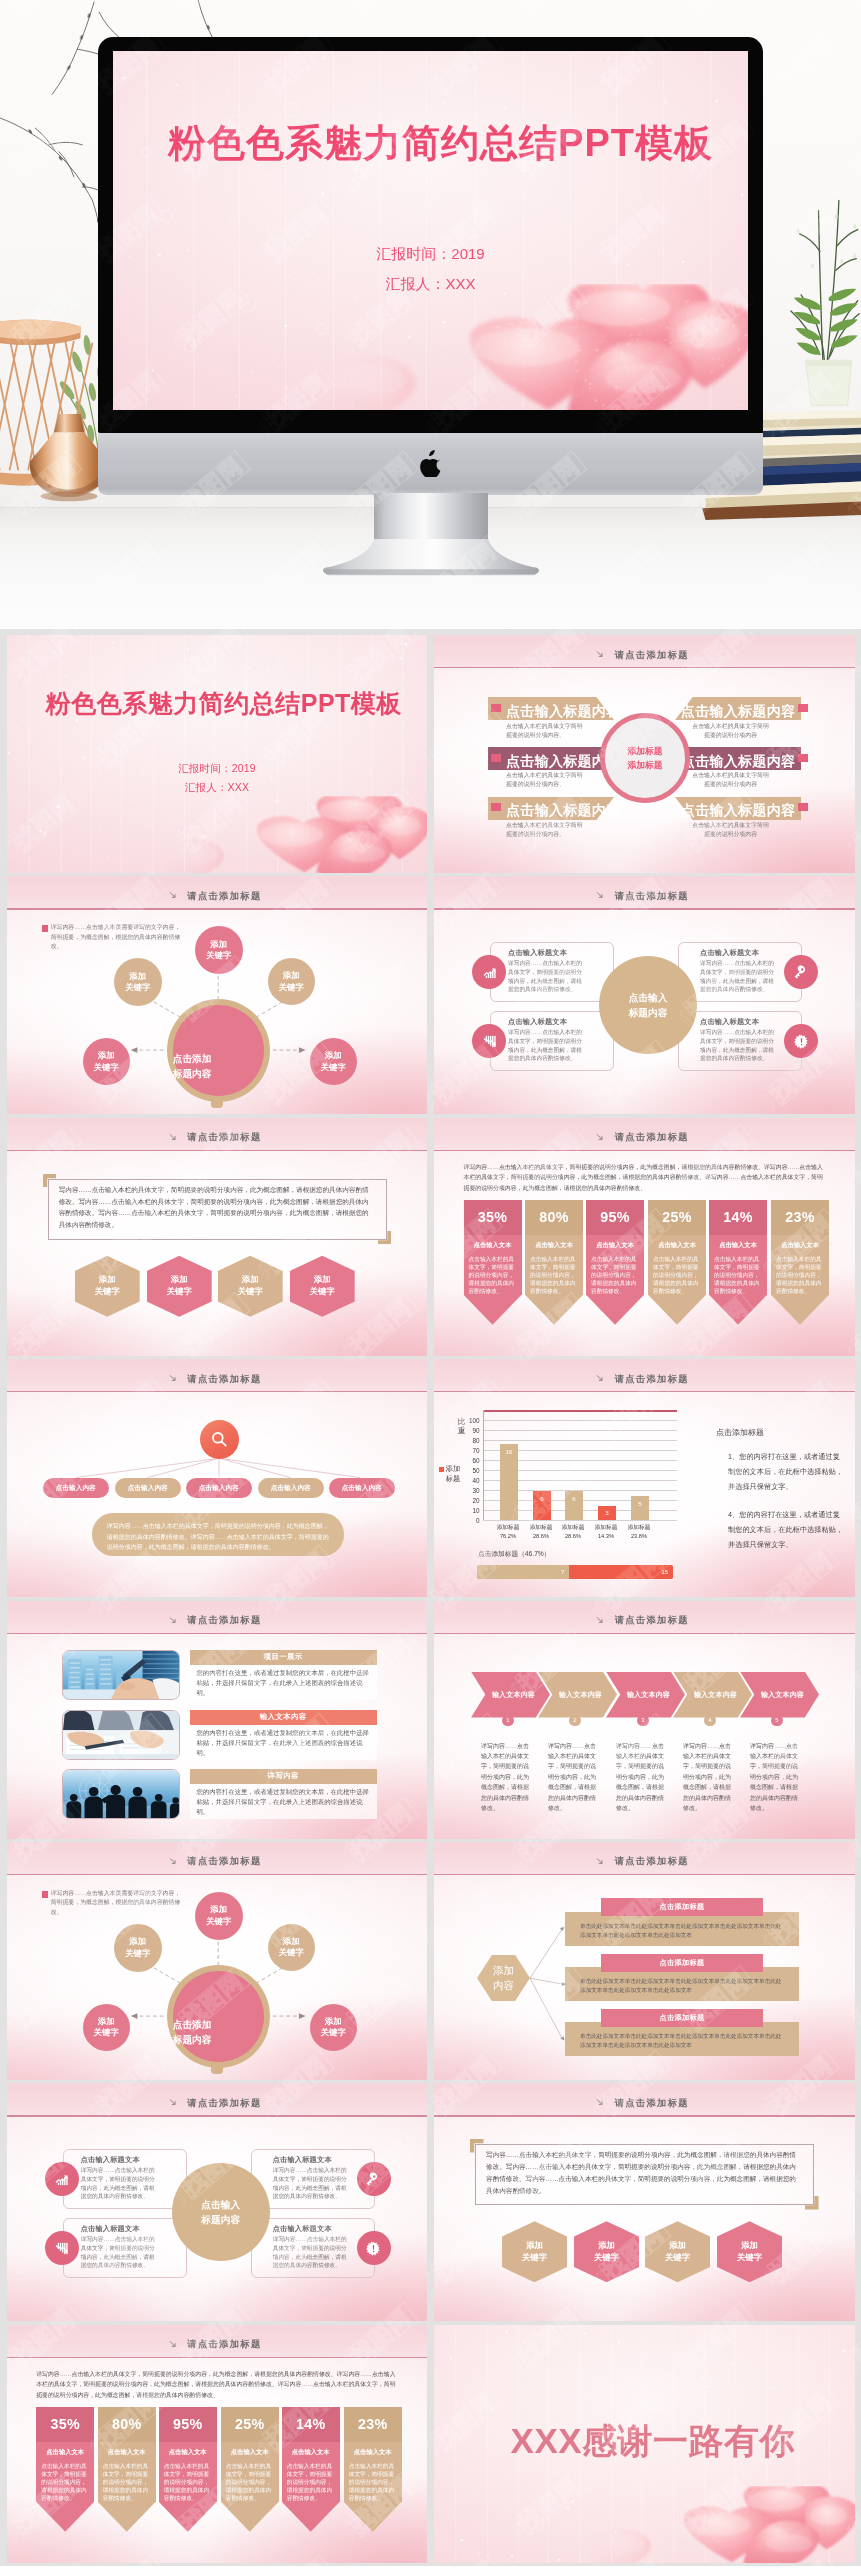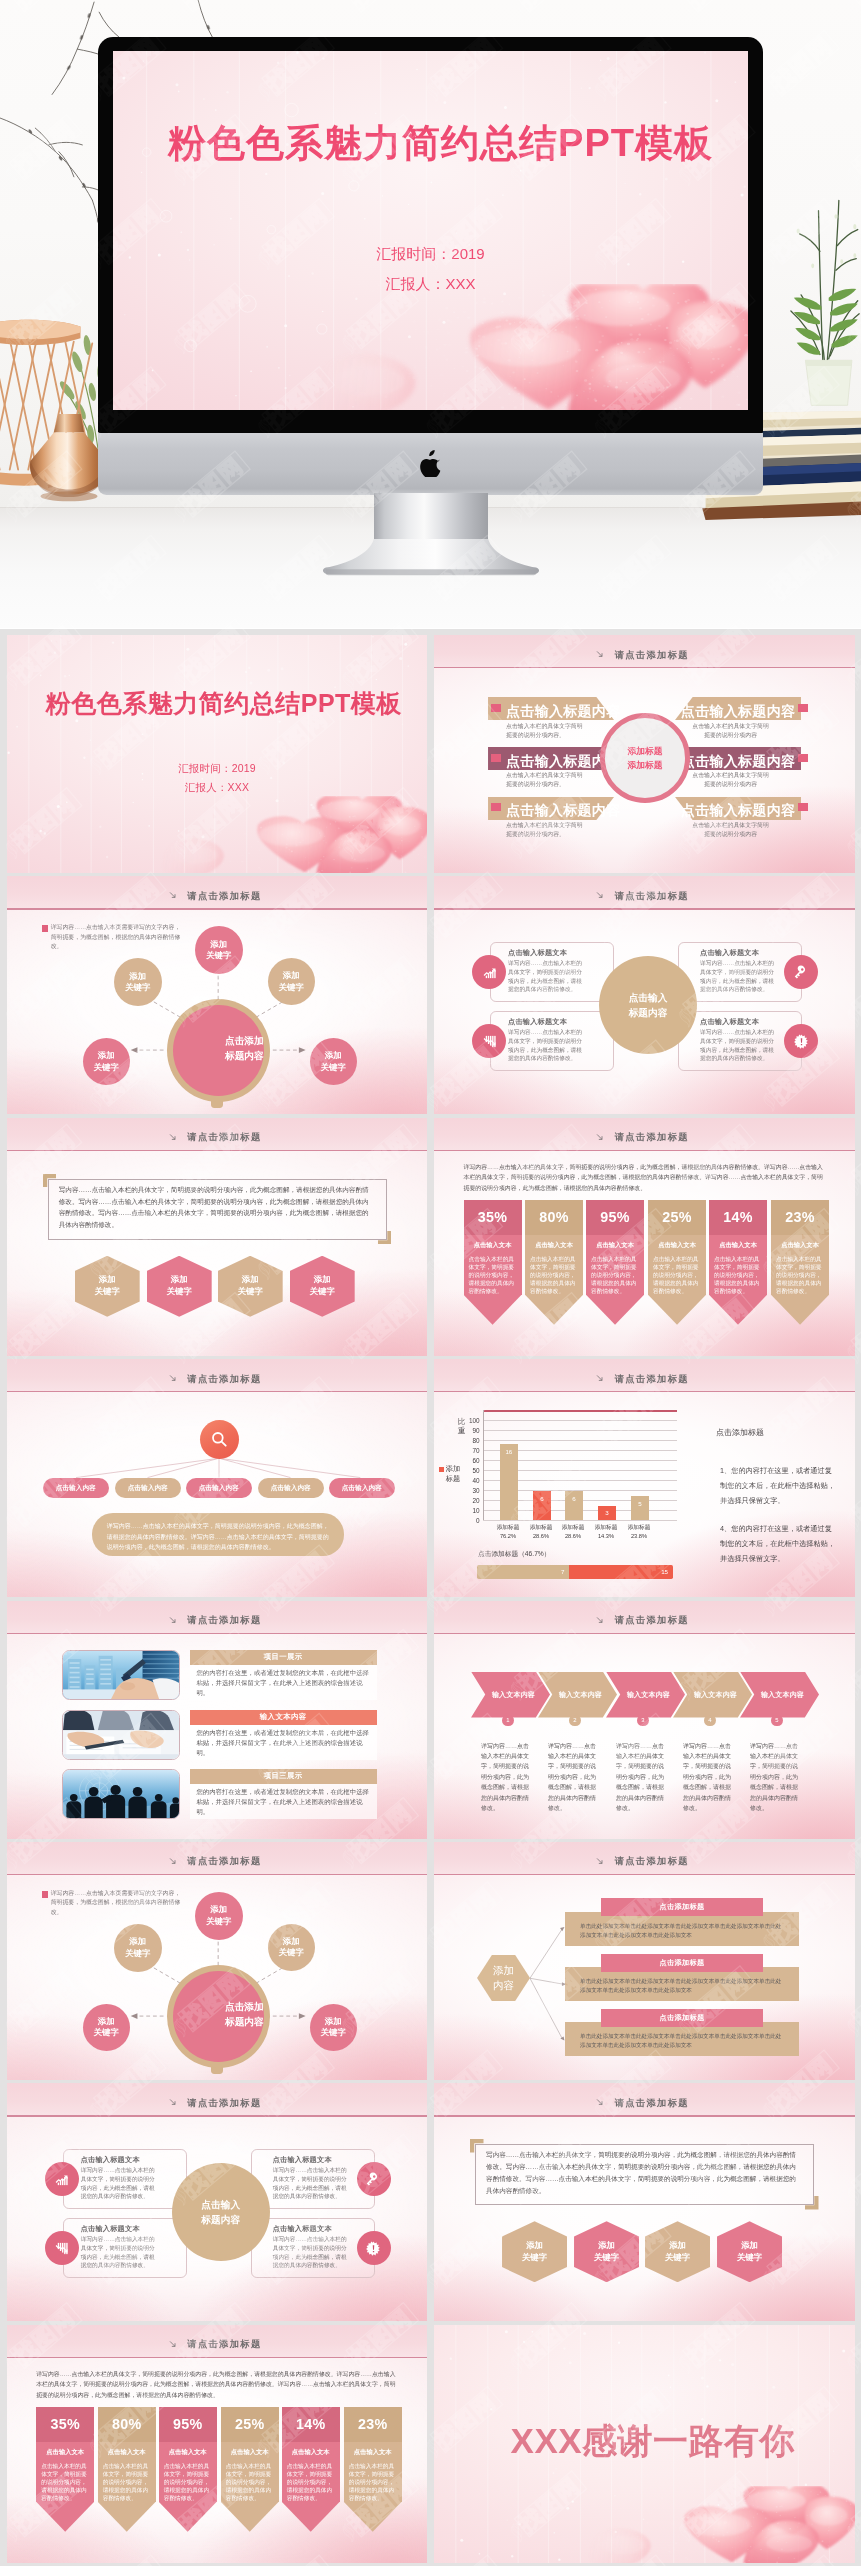--- a/index.html
+++ b/index.html
@@ -62,21 +62,21 @@
     border:5px solid #e3788d;background:#f0eeee;box-sizing:border-box;}
 .hub6 .hubtext{position:absolute;left:166px;top:110px;width:90px;text-align:center;
     font-size:8.8px;font-weight:bold;color:#ef5677;line-height:13.5px;}
 
 
 .bub .note{position:absolute;left:44px;top:47px;width:135px;font-size:5.9px;line-height:9.3px;color:#7c7779;}
 .bub .notedot{position:absolute;left:35px;top:49px;width:6.7px;height:6.7px;background:#e0607c;}
 .bub .stem{position:absolute;left:204px;top:212px;width:12.6px;height:20px;background:#d5b48c;border-radius:0 0 3.4px 3.4px;}
 .bub .ctr-out{position:absolute;left:160px;top:123px;width:103px;height:103px;border-radius:50%;background:#d5b48c;}
 .bub .ctr-in{position:absolute;left:166px;top:129px;width:91px;height:91px;border-radius:50%;background:#e4788d;}
-.bub .ctr-txt{position:absolute;left:166px;top:157px;width:91px;text-align:right;font-size:9.7px;
+.bub .ctr-txt{position:absolute;left:166px;top:175px;width:91px;text-align:left;font-size:9.7px;
     font-weight:bold;color:#fff;line-height:15px;}
 .bub .kb{position:absolute;border-radius:50%;display:flex;align-items:center;justify-content:center;
     text-align:center;font-size:8.4px;font-weight:bold;color:#fff;line-height:11.8px;}
 
 
 .ic4 .card{position:absolute;width:122px;height:58px;border:0.8px solid #ddc5c9;border-radius:5.9px;
     background:rgba(255,255,255,.14);}
 .ic4 .ct{position:absolute;font-size:7.2px;font-weight:bold;color:#6e6b6c;letter-spacing:0.2px;}
 .ic4 .cd{position:absolute;width:78px;font-size:5.7px;line-height:8.6px;color:#7c7779;}
 .ic4 .iconc{position:absolute;width:34px;height:34px;border-radius:50%;background:#e0667f;
@@ -117,21 +117,21 @@
 .ch .ytick{position:absolute;right:100%;margin-right:3.4px;font-size:6.4px;color:#3e3a3c;transform:translateY(-50%);}
 .ch .gline{position:absolute;left:0;width:100%;height:0.8px;background:#d8cfd0;}
 .ch .bar{position:absolute;bottom:0;width:17.7px;}
 .ch .barval{position:absolute;top:3.4px;left:0;width:100%;text-align:center;font-size:6.2px;color:#fff;}
 .ch .xlab{position:absolute;top:164px;text-align:center;font-size:5.7px;color:#3e3a3c;line-height:8.4px;}
 .ch .lg{position:absolute;left:11.8px;top:105px;width:20px;font-size:7.2px;color:#3e3a3c;line-height:9.7px;}
 .ch .lgsq{position:absolute;left:5px;top:108px;width:5px;height:5px;background:#ef5d4a;}
 .ch .plab{position:absolute;left:44px;top:191px;font-size:6.7px;color:#4a4648;}
 .ch .pbar{position:absolute;left:43px;top:206px;width:196px;height:13.5px;border-radius:1.7px;overflow:hidden;display:flex;}
 .ch .rt{position:absolute;left:282px;top:68px;width:126px;font-size:8px;color:#4a4648;}
-.ch .rp{position:absolute;left:286px;width:115px;font-size:7.2px;line-height:14.7px;color:#4a4648;margin-top:14px;}
+.ch .rp{position:absolute;left:294px;width:115px;font-size:7.2px;line-height:14.7px;color:#4a4648;}
 
 
 .ph .pic{position:absolute;left:55px;width:118px;height:50px;border-radius:7.6px;overflow:hidden;
     border:0.8px solid #cfb0b7;box-sizing:border-box;}
 .ph .rt{position:absolute;left:183px;width:187px;height:15px;
     display:flex;align-items:center;justify-content:center;font-size:7.4px;font-weight:bold;color:#fff;letter-spacing:0.4px;}
 .ph .rd{position:absolute;left:183px;width:187px;height:35px;background:rgba(255,255,255,.72);
     padding:3.4px 6.7px 0;box-sizing:border-box;font-size:6.4px;line-height:10px;color:#5d5a5b;}
 
 
@@ -1798,21 +1798,21 @@
     <path d="M79 60 L79 41 C79 36 83 33 87 33 L93.5 33 C98 33 101 36 101 41 L101 60 Z"></path>
                   <circle cx="90" cy="27" r="5.8"></circle>
     <path d="M106 60 L106 45 C106 41 109 39 112 39 L119 39 C122 39 125 41 125 45 L125 60 Z"></path>
                   <circle cx="115.5" cy="34.5" r="4.6"></circle>
     <path d="M129 60 L129 47 C129 44 131 42 134 42 L140 42 L140 60 Z"></path>
                   <circle cx="136" cy="38" r="4"></circle>
     <path d="M46 37 L56 31 L60 35.5 L50 42 Z"></path>
    </g>
   </svg></div>
     <div class="rt" style="top:168px;background:#d6b492">
-              <span>项目三展示</span>
+              <span>详写内容</span>
             </div>
     <div class="rd" style="top:183px">您的内容打在这里，或者通过复制您的文本后，在此框中选择粘贴，并选择只保留文字，在此录入上述图表的综合描述说明。</div>
    </div>
   </div>
   <div class="slide">
    <div class="shead">
     <svg class="arrow" viewBox="0 0 11 11">
               <path d="M1.5 1.5 L8.6 8.6" stroke="#6e6b6c" stroke-width="1.1" fill="none"></path>
               <path d="M8.7 4.1 L8.7 8.7 L4.1 8.7" stroke="#6e6b6c" stroke-width="1.1" fill="none"></path>
             </svg>

